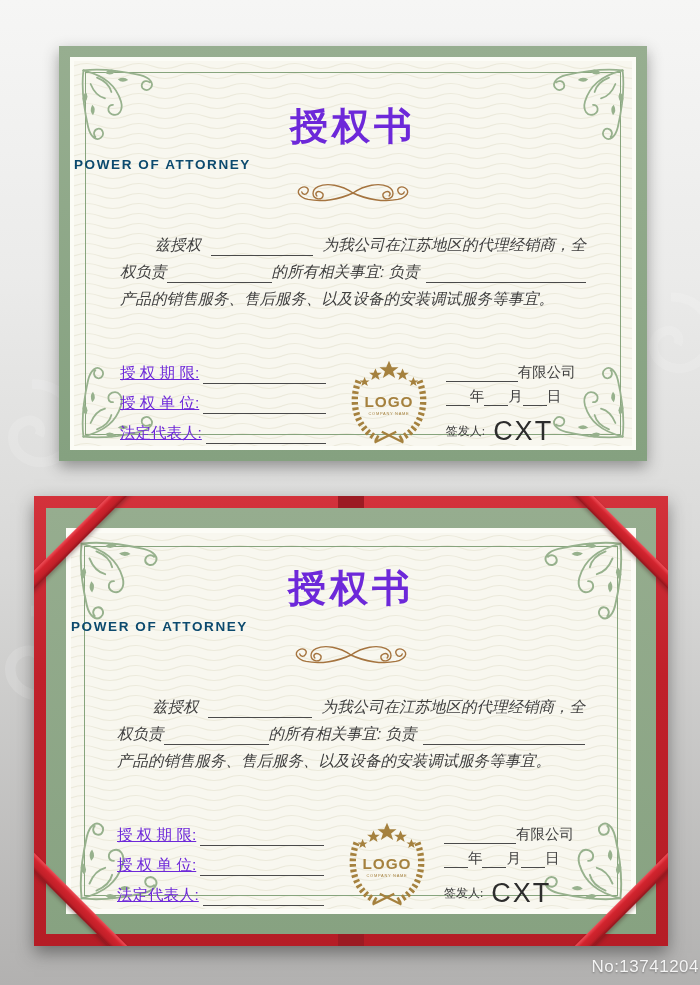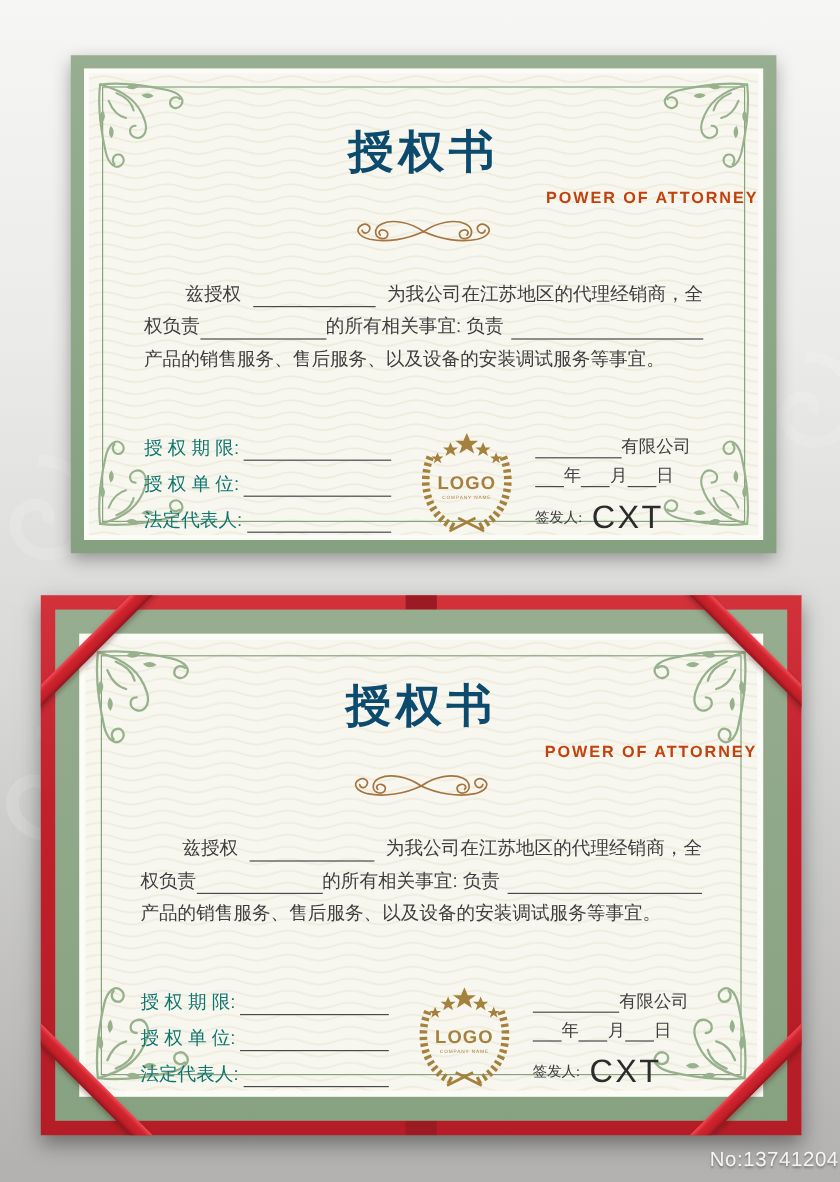--- a/index.html
+++ b/index.html
@@ -18,32 +18,32 @@
   .paper { position:absolute; background:#f8f7ef; overflow:hidden; }
   .waves { position:absolute; inset:0; width:100%; height:100%; }
   .rule  { position:absolute; border:1.6px solid #87a47d; pointer-events:none; }
   .fl { position:absolute; color:#97b18d; }
   .fl svg { width:100%; height:100%; display:block; }
   .fl.tr { transform:scaleX(-1); }
   .fl.bl { transform:scaleY(-1); }
   .fl.br { transform:scale(-1,-1); }
 
   .content { position:relative; z-index:2; height:100%; }
-  .title { text-align:center; font-size:38px; font-weight:700; color:#0c4a6e; letter-spacing:4px; }
-  .subtitle { text-align:right; font-size:13.5px; font-weight:700; color:#c2410c; letter-spacing:1.6px; margin-top:5px; }
+  .title { text-align:center; font-size:38px; font-weight:700; color:#6d28d9; letter-spacing:4px; }
+  .subtitle { text-align:left; font-size:13.5px; font-weight:700; color:#0c4a6e; letter-spacing:1.6px; margin-top:5px; }
   .divider { display:block; margin:9px auto 0; width:134px; height:24px; color:#a5743f; }
 
   .bodytext { margin:24px 46px 0; font-size:15.5px; color:#3e3e3e; }
-  .brow { display:flex; align-items:flex-end; height:27px; white-space:nowrap; }
+  .brow { display:flex; align-items:flex-end; height:27px; white-space:nowrap;font-style:italic; }
   .ul { display:inline-block; border-bottom:1.5px solid #4a4a4a; height:18px; }
   .w118 { width:118px; margin:0 10px; } .w105 { width:105px; } .grow { flex:1; margin-left:6px; }
   .indent { width:40px; }
 
   .bottom-row { display:flex; align-items:flex-start; margin:48px 40px 0 46px; }
-  .fields { width:228px; font-size:15.5px; color:#0f766e; }
+  .fields { width:228px; font-size:15.5px; color:#6d28d9;text-decoration:underline; }
   .frow { display:flex; align-items:flex-end; height:26px; white-space:nowrap; }
   .frow + .frow { margin-top:4px;text-align:center; }
   .frow .ul { flex:1; margin-left:4px; }
   .laurel { width:94px; height:94px; margin:-4px 10px 0 16px; flex:0 0 auto; }
   .sign { margin-left:auto; width:162px; font-size:14.5px; color:#3e3e3e; }
   .srow { display:flex; align-items:flex-end; white-space:nowrap; height:24px;text-align:right; }
   .ul-c { width:72px; } .ul-d { width:24px; }
   .issuer-row { margin-top:10px; align-items:center; height:30px; }
   .issuer-label { font-size:12px;font-family:Liberation Serif, serif; }
   .issuer-sig { font-size:27px; color:#2c2c2c; letter-spacing:2px; margin-left:8px; font-weight:400; }

